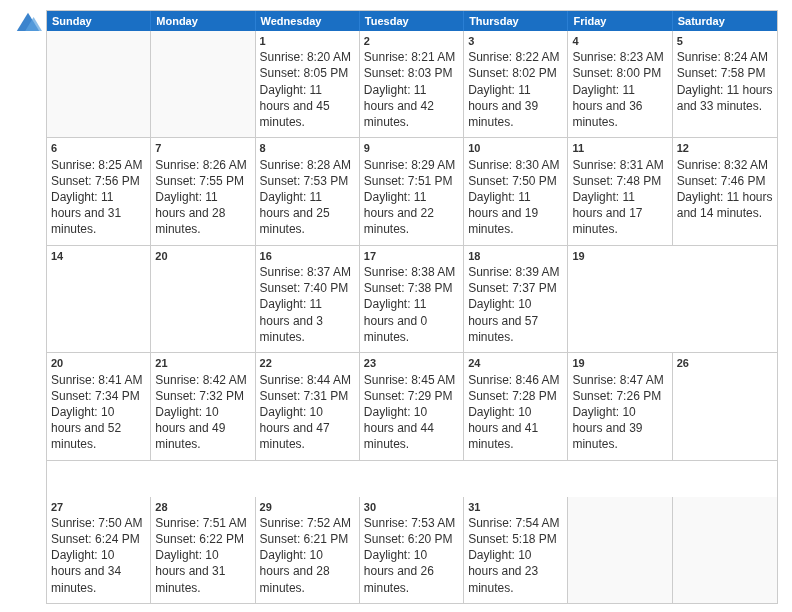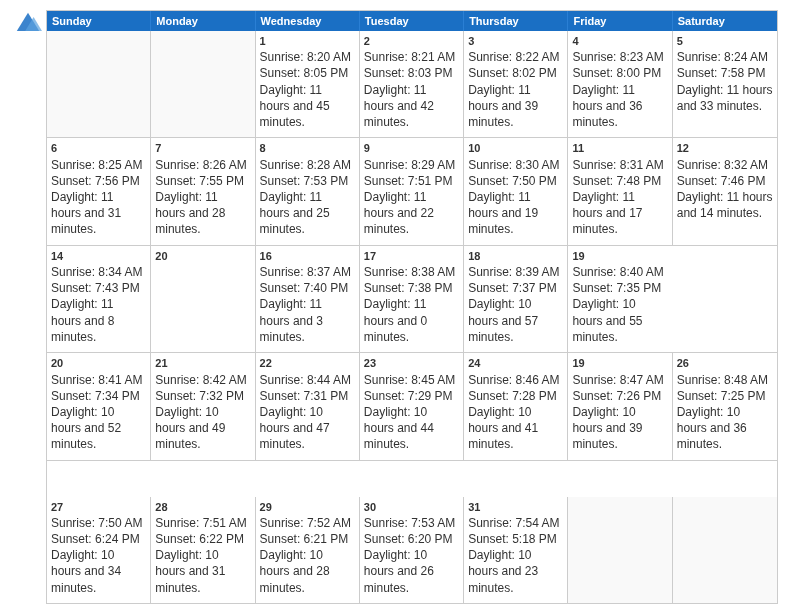--- a/index.html
+++ b/index.html
@@ -214,23 +214,20 @@
           <div class="cal-cell">
             <span class="day-num">12</span>
             <div class="info">Sunrise: 8:32 AM
 Sunset: 7:46 PM
 Daylight: 11 hours and 14 minutes.</div>
           </div>
         </div>
         <div class="cal-week">
           <div class="cal-cell">
             <span class="day-num">14</span>
-            <div class="info">Sunrise: 8:34 AM
-Sunset: 7:43 PM
-Daylight: 11 hours and 8 minutes.</div>
           </div>
           <div class="cal-cell">
             <span class="day-num">20</span>
           </div>
           <div class="cal-cell">
             <span class="day-num">16</span>
             <div class="info">Sunrise: 8:37 AM
 Sunset: 7:40 PM
 Daylight: 11 hours and 3 minutes.</div>
           </div>
@@ -241,23 +238,20 @@
 Daylight: 11 hours and 0 minutes.</div>
           </div>
           <div class="cal-cell">
             <span class="day-num">18</span>
             <div class="info">Sunrise: 8:39 AM
 Sunset: 7:37 PM
 Daylight: 10 hours and 57 minutes.</div>
           </div>
           <div class="cal-cell">
             <span class="day-num">19</span>
-            <div class="info">Sunrise: 8:40 AM
-Sunset: 7:35 PM
-Daylight: 10 hours and 55 minutes.</div>
           </div>
         </div>
         <div class="cal-week">
           <div class="cal-cell">
             <span class="day-num">20</span>
             <div class="info">Sunrise: 8:41 AM
 Sunset: 7:34 PM
 Daylight: 10 hours and 52 minutes.</div>
           </div>
           <div class="cal-cell">
@@ -285,23 +279,20 @@
 Daylight: 10 hours and 41 minutes.</div>
           </div>
           <div class="cal-cell">
             <span class="day-num">19</span>
             <div class="info">Sunrise: 8:47 AM
 Sunset: 7:26 PM
 Daylight: 10 hours and 39 minutes.</div>
           </div>
           <div class="cal-cell">
             <span class="day-num">26</span>
-            <div class="info">Sunrise: 8:48 AM
-Sunset: 7:25 PM
-Daylight: 10 hours and 36 minutes.</div>
           </div>
         </div>
         <div class="cal-week">
           <div class="cal-cell">
             <span class="day-num">27</span>
             <div class="info">Sunrise: 7:50 AM
 Sunset: 6:24 PM
 Daylight: 10 hours and 34 minutes.</div>
           </div>
           <div class="cal-cell">

